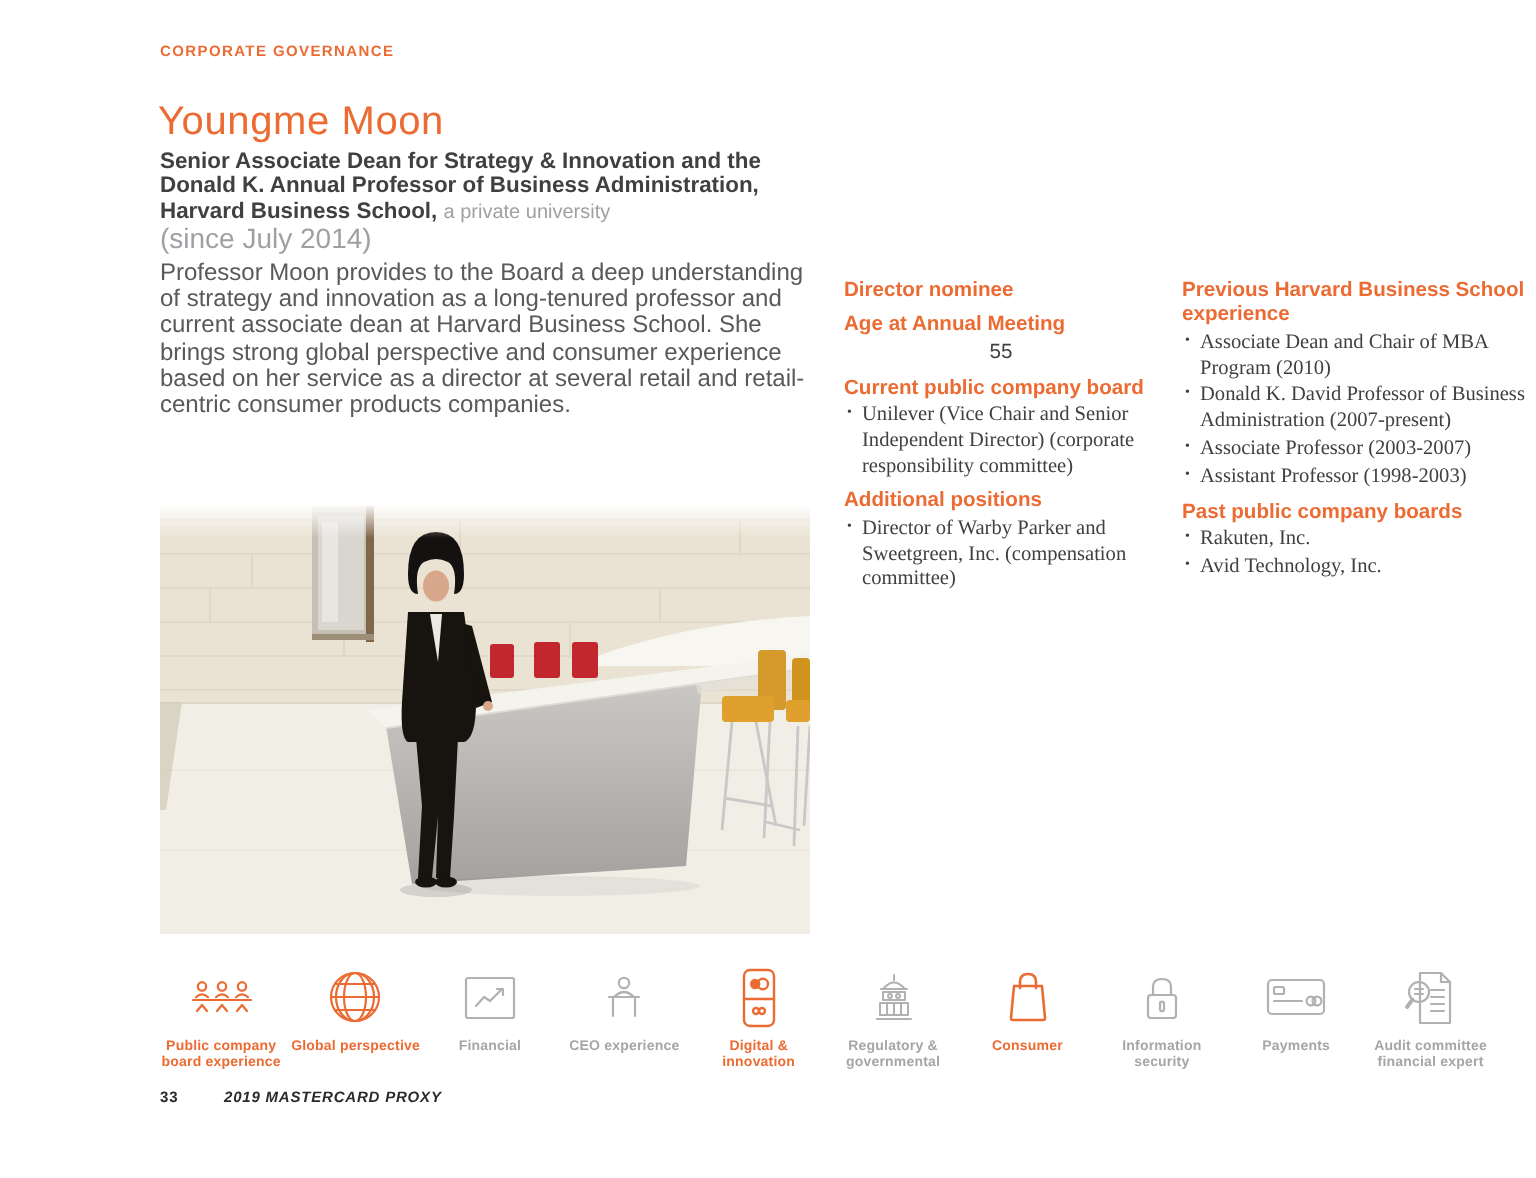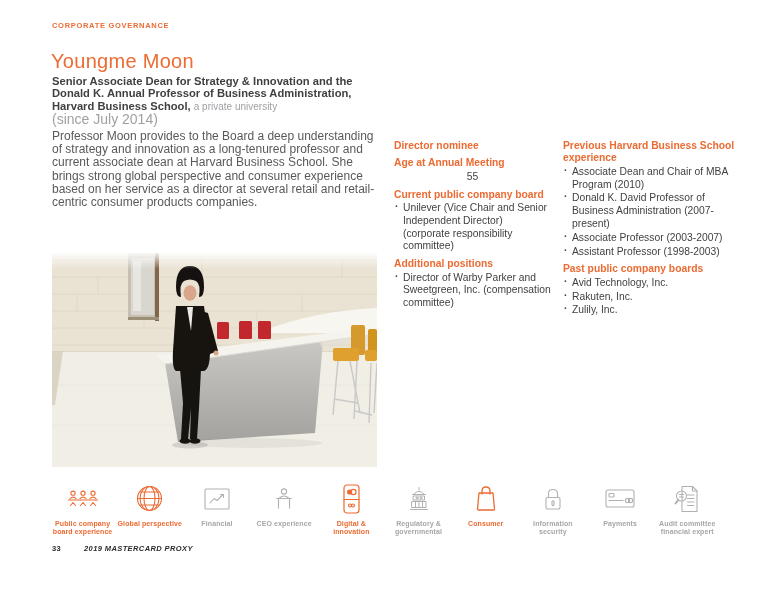--- a/index.html
+++ b/index.html
@@ -8,35 +8,35 @@
     --body:#59595B;
     --gray:#9EA0A3;
     --inactive:#B2B1AF;
     --inactive-label:#A7A6A4;
   }
   html,body{margin:0;padding:0;}
   body{
     width:768px;height:589px;background:#ffffff;position:relative;overflow:hidden;
     font-family:"Liberation Sans",sans-serif;color:var(--body);
   }
-  .abs{position:absolute;}
+  .abs{position:absolute;margin-left:28px;}
   .eyebrow{left:52px;top:21px;font-size:7.5px;font-weight:bold;letter-spacing:0.7px;color:var(--orange);}
   .name{left:51px;top:50px;font-size:20px;letter-spacing:0.3px;color:var(--orange);}
   .title-block{left:52px;top:75px;font-size:11.2px;line-height:12.3px;font-weight:bold;color:var(--dark);white-space:nowrap;}
   .title-block .light{font-weight:normal;font-size:10px;color:var(--gray);}
   .tenure{left:52px;top:111px;font-size:14px;color:var(--gray);}
   .bio{left:52px;top:130px;width:332px;font-size:12px;line-height:13.2px;color:var(--body);}
   .photo{left:52px;top:253px;width:325px;height:214px;overflow:hidden;}
   .col{top:140px;font-size:10.3px;line-height:12.8px;color:var(--dark);}
   .col1{left:394px;width:157px;}
   .col2{left:563px;width:172px;}
   .col .h{color:var(--orange);font-weight:bold;margin:5px 0 1px 0;line-height:12.4px;}
   .col .h.first{margin-top:0;}
   .col .plain{margin:0 0 1px 0;text-align:center;}
-  .li{position:relative;padding-left:9px;margin:0 0 1px 0;}
+  .li{position:relative;padding-left:9px;margin:0 0 1px 0;font-family:Liberation Serif, serif;}
   .li::before{content:"\00B7";position:absolute;left:1px;top:-1px;font-weight:bold;color:var(--dark);}
   .skills{left:49px;top:483px;width:672px;display:flex;}
   .skill{flex:0 0 67.2px;width:67.2px;text-align:center;color:var(--inactive);}
   .skill .skill-iconbox{height:31px;display:flex;align-items:center;justify-content:center;}
   .skill .skill-label{margin-top:6px;font-size:7px;line-height:8.2px;font-weight:bold;letter-spacing:0.1px;color:var(--inactive-label);}
   .skill.active{color:var(--orange);}
   .skill.active .skill-label{color:var(--orange);}
   .skill svg{display:block;}
   .footer-num{left:52px;top:544px;font-size:7.5px;font-weight:bold;letter-spacing:0.4px;color:#2A2A2A;}
   .footer-title{left:84px;top:544px;font-size:7.5px;font-weight:bold;letter-spacing:0.4px;color:#2A2A2A;font-style:italic;}
@@ -156,23 +156,22 @@
   <div class="li">Director of Warby Parker and Sweetgreen, Inc. (compensation committee)</div>
 </div>
 
 <div class="abs col col2">
   <div class="h first">Previous Harvard Business School experience</div>
   <div class="li">Associate Dean and Chair of MBA Program (2010)</div>
   <div class="li">Donald K. David Professor of Business Administration (2007-present)</div>
   <div class="li">Associate Professor (2003-2007)</div>
   <div class="li">Assistant Professor (1998-2003)</div>
   <div class="h">Past public company boards</div>
+  <div class="li">Rakuten, Inc.</div>
   <div class="li">Avid Technology, Inc.</div>
-  <div class="li">Rakuten, Inc.</div>
-  <div class="li">Zulily, Inc.</div>
 </div>
 
 <div class="abs skills">
 
   <div class="skill active">
     <div class="skill-iconbox">
       <svg width="30" height="17" viewBox="0 0 30 17" fill="none" stroke="currentColor" stroke-width="1.1" stroke-linecap="round" stroke-linejoin="round">
         <circle cx="5" cy="3.2" r="2.1"></circle>
           <circle cx="15" cy="3.2" r="2.1"></circle>
           <circle cx="25" cy="3.2" r="2.1"></circle>

